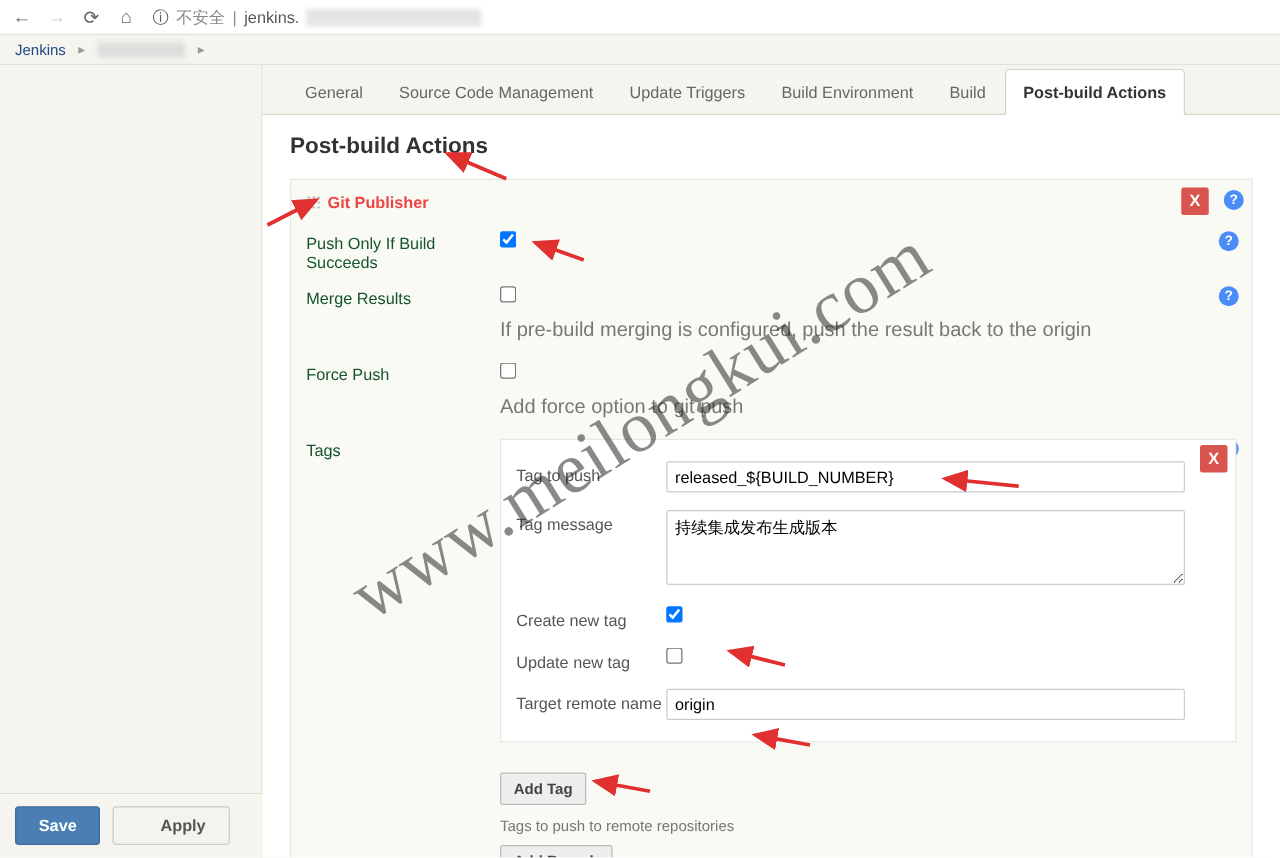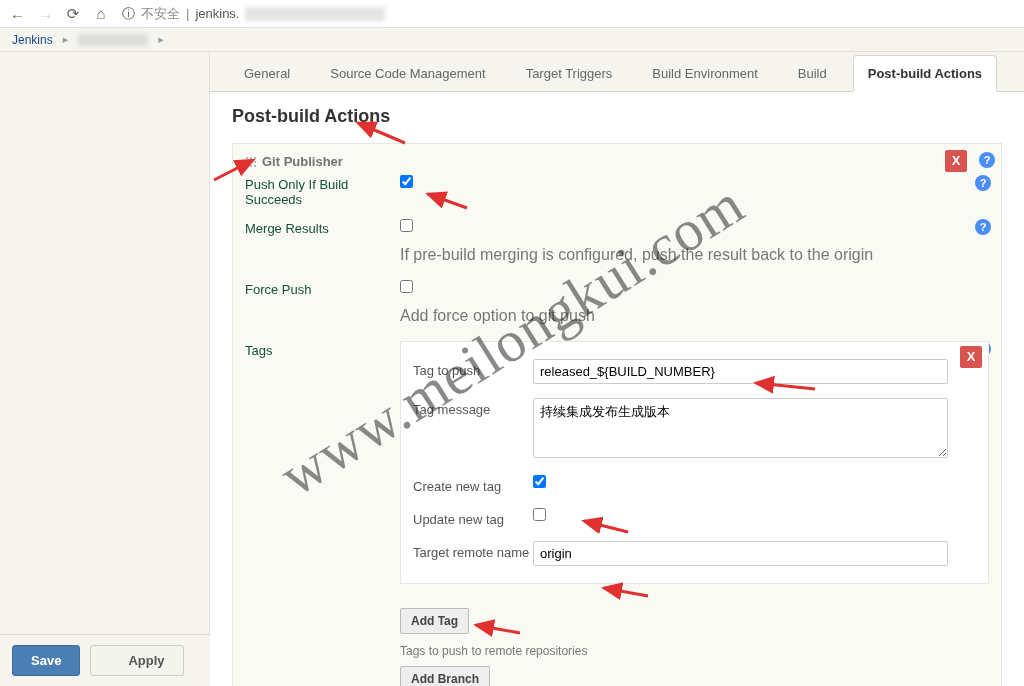--- a/index.html
+++ b/index.html
@@ -19,31 +19,31 @@
   .breadcrumbs a { color:#204a87; text-decoration:none; }
   .breadcrumbs .sep { color:#999; font-size:11px;}
   .breadcrumbs .blur { display:inline-block; width:70px; height:12px; background:#ddd; filter:blur(2px); border-radius:2px;}
 
   
   .page { display:flex; height: calc(686px - 28px - 24px); }
   .left-col { width: 210px; background: #f5f4ee; border-right:1px solid #e1e0da; position:relative; }
   .right-col { flex:1; padding: 0; overflow:hidden; position:relative; }
 
   
-  .tabs { display:flex; border-bottom: 1px solid #d5d5cd; height: 40px; align-items:flex-end; padding-left: 20px; background:#f5f4ee; gap:12px;}
+  .tabs { display:flex; border-bottom: 1px solid #d5d5cd; height: 40px; align-items:flex-end; padding-left: 20px; background:#f5f4ee; gap:1px;}
   .tab { padding: 10px 14px 10px; color:#666; cursor:pointer; font-size:13px; }
   .tab.active { background:#fff; border:1px solid #d5d5cd; border-bottom:1px solid #fff; border-radius:4px 4px 0 0; color:#333; font-weight:bold; position:relative; top:1px;}
 
   .content { padding: 14px 22px; background:#fff; }
 
   h2.section-title { font-size: 18px; font-weight: bold; color:#333; margin-bottom: 16px; }
 
   
   .config-block { border:1px solid #e7e7df; background:#fafaf5; padding: 10px 12px 10px 12px; position:relative; }
-  .block-header { font-weight:bold; display:flex; align-items:center; gap:6px; margin-bottom:0; color:#737373;}
+  .block-header { font-weight:bold; display:flex; align-items:center; gap:6px; margin-bottom:10px; color:#ef4444;}
   .drag-handle { width:11px; height:11px; display:inline-block; background-image: radial-gradient(#bbb 1px, transparent 1px); background-size:4px 4px; }
   .delete-x { position:absolute; top:6px; right:34px; width:22px; height:22px; background:#d9534f; color:#fff; font-weight:bold; text-align:center; line-height:22px; cursor:pointer; border-radius:2px; font-size:13px;}
   .help-q { position:absolute; right:6px; width:16px; height:16px; border-radius:50%; background:#4b8df8; color:#fff; font-size:11px; font-weight:bold; text-align:center; line-height:16px; cursor:pointer;}
 
   .form-row { display:flex; align-items:flex-start; padding: 6px 0; position:relative;}
   .form-row .label { width: 155px; color:#14532d; padding-top:2px; font-size:13px;}
   .form-row .control { flex:1; }
   .form-row .help-right { position:absolute; right:-2px; top:6px; }
   .form-desc { margin-left:155px; color:#777; font-size:16px; padding: 4px 0 10px; }
 
@@ -104,21 +104,21 @@
       <button class="btn btn-save">Save</button>
       <button class="btn btn-apply">Apply</button>
     </div>
   </div>
 
   <div class="right-col">
 
     <div class="tabs">
       <div class="tab">General</div>
       <div class="tab">Source Code Management</div>
-      <div class="tab">Target Triggers</div>
+      <div class="tab">Update Triggers</div>
       <div class="tab">Build Environment</div>
       <div class="tab">Build</div>
       <div class="tab active">Post-build Actions</div>
     </div>
 
     <div class="content">
       <h2 class="section-title">Post-build Actions</h2>
 
       <div class="config-block" style="min-height:520px;">
         <div class="delete-x">X</div>

